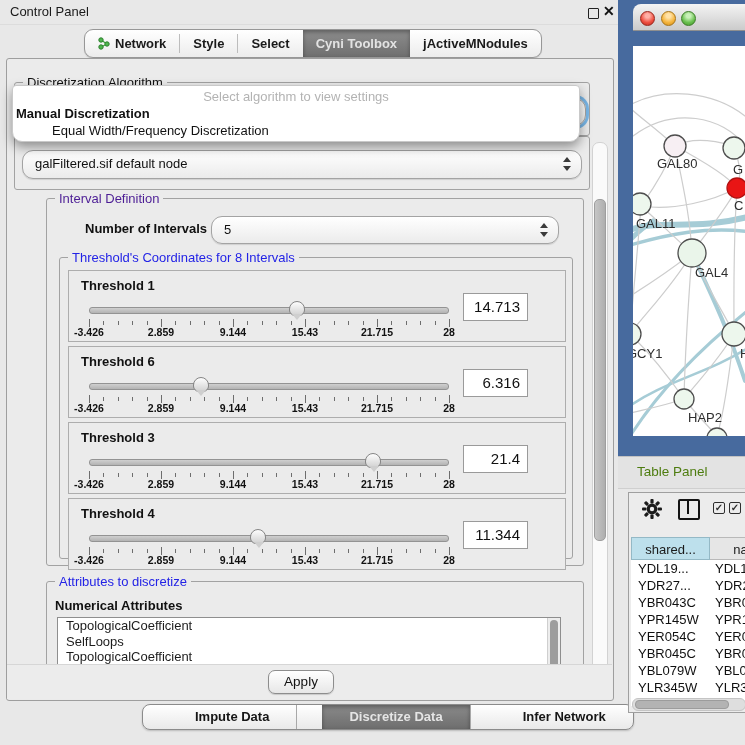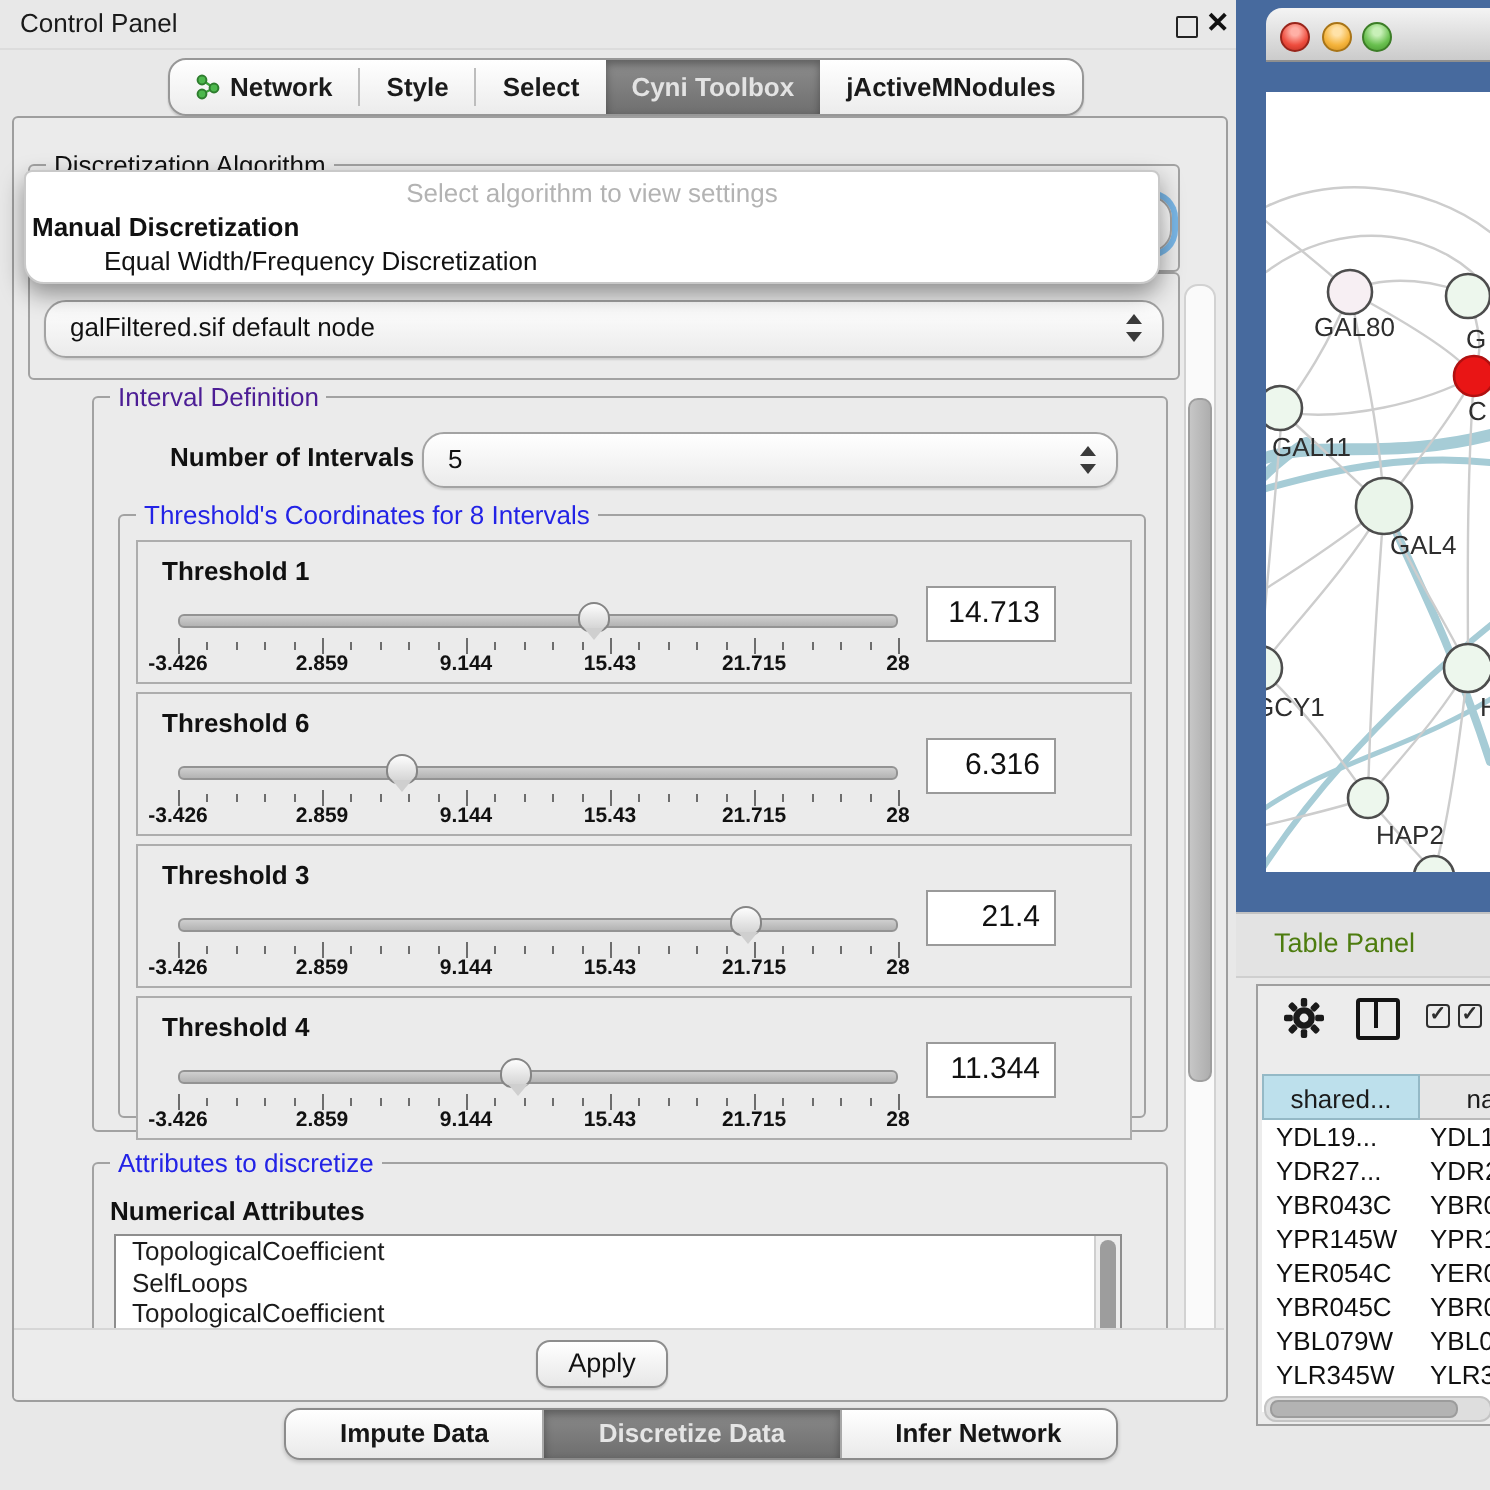--- a/index.html
+++ b/index.html
@@ -81,21 +81,21 @@
   .attr-row{padding:1px 0 1px 8px;font-size:13px;line-height:13.5px;color:#1c1c1c;}
   .attr-scroll{position:absolute;right:0;top:0;width:12px;height:100%;background:#ededed;border-left:1px solid #cfcfcf;}
   .attr-thumb{position:absolute;left:1.5px;top:2px;width:8px;height:90%;background:#9d9d9d;border-radius:4px;}
 
   .bottom-strip{left:7px;top:664px;width:605px;height:34px;background:#ececec;border-top:1px solid #d6d6d6;}
   .apply-btn{left:268px;top:670px;width:64px;height:22px;border:1px solid #8d8d8d;border-radius:7px;
     background:linear-gradient(#ffffff,#e7e7e7);font-size:13.5px;text-align:center;line-height:22px;box-shadow:0 1px 1px rgba(0,0,0,.15);}
 
   .bottom-tabs{left:142px;top:704px;height:24px;display:flex;border:1px solid #8b8b8b;border-radius:8px;overflow:hidden;
     background:linear-gradient(#ffffff,#e9e9e9);box-shadow:0 1px 2px rgba(0,0,0,.2);}
-  .btab{padding:0 27px;font-size:13px;font-weight:bold;line-height:24px;color:#161616;border-right:1px solid #a8a8a8;}
+  .btab{padding:0 27px;font-size:13px;font-weight:bold;line-height:24px;color:#161616;border-right:1px solid #a8a8a8;margin-left:25px;}
   .btab:last-child{border-right:none;}
   .btab.sel{background:linear-gradient(#8a8a8a,#6e6e6e);color:#e5e5e5;box-shadow:inset 0 2px 4px rgba(0,0,0,.35);}
 
   
   .net-window{left:618px;top:0;width:127px;height:456px;background:#476a9e;}
   .net-titlebar{position:absolute;left:15px;top:4px;width:112px;height:26px;border-radius:8px 0 0 0;
     background:linear-gradient(#f4f4f4,#cbcbcb);border-bottom:1px solid #8f8f8f;}
   .light{position:absolute;top:6.5px;width:13px;height:13px;border-radius:50%;}
   .light.red{left:7px;background:radial-gradient(circle at 50% 30%,#ffb0a6 0 18%,#ee4d3e 60%,#b92c20 100%);border:.5px solid #99251b;}
   .light.yellow{left:28px;background:radial-gradient(circle at 50% 30%,#ffe2a8 0 18%,#f5b43c 60%,#cd8c1e 100%);border:.5px solid #a87417;}

